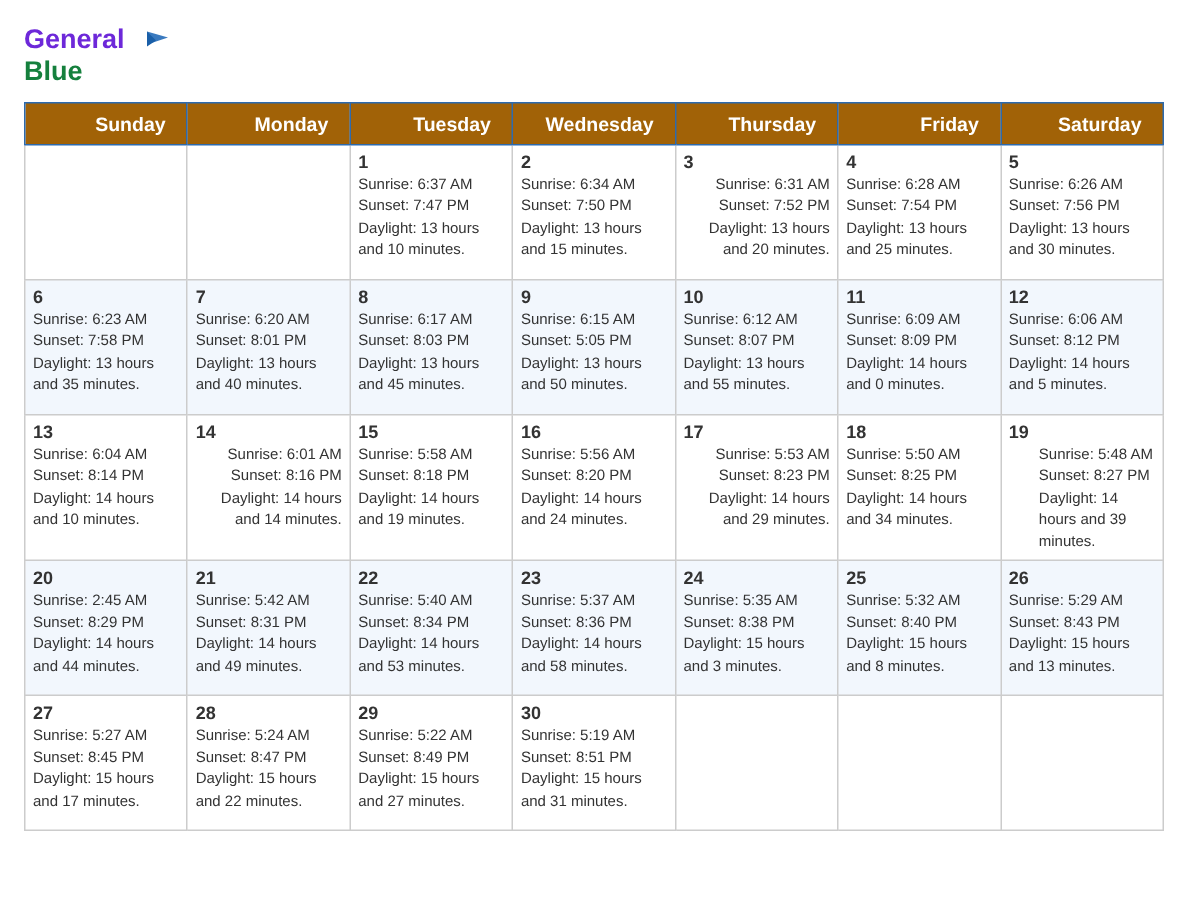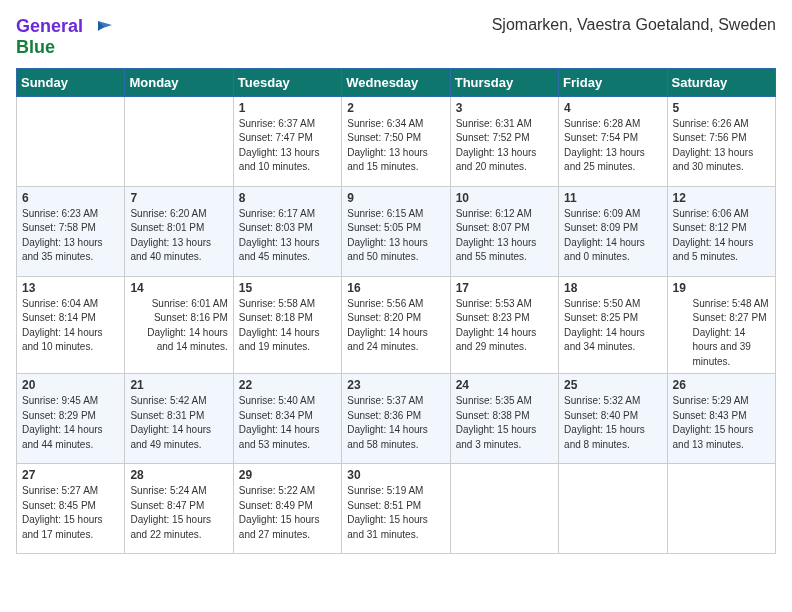--- a/index.html
+++ b/index.html
@@ -37,26 +37,26 @@
       font-size: 16px;
       font-weight: normal;
       color: #333;
     }
     .calendar {
       width: 100%;
       border-collapse: collapse;
       border: 1px solid #ccc;
     }
     .calendar th {
-      background-color: #0f766e;
+      background-color: #a16207;
       color: #fff;
       font-size: 13px;
       font-weight: bold;
-      padding: 6px 4px;
-      text-align: left;
+      padding: 6px 14px;
+      text-align: right;
       border: 1px solid #2d6aad;
     }
     .calendar td {
       width: calc(100% / 7);
       vertical-align: top;
       border: 1px solid #ccc;
       padding: 4px 5px;
       font-size: 10.5px;
       color: #333;
       min-height: 80px;
@@ -90,21 +90,20 @@
         <span style="font-size:18px;font-weight:bold;color:#6d28d9;">General</span>
         <svg class="logo-icon" viewBox="0 0 22 22" style="display:inline-block;vertical-align:middle;margin-left:2px;">
           <polygon points="8,4 22,8 10,12" fill="#3a7abf"></polygon>
           <polygon points="8,4 14,10 8,14" fill="#1a5fa8"></polygon>
         </svg>
       </div>
       <div style="font-size:18px;font-weight:bold;color:#15803d;margin-top:-2px;">Blue</div>
     </div>
   </div>
   <div class="title-block">
-    <h2>Sjomarken, Vaestra Goetaland, Sweden</h2>
   </div>
 </div>
 
 <table class="calendar">
   <thead>
     <tr>
     <th>Sunday</th>
         <th>Monday</th>
         <th>Tuesday</th>
         <th>Wednesday</th>
@@ -124,21 +123,21 @@
 Daylight: 13 hours and 10 minutes.</div>
         </td>
         <td>
           <span class="day-num">2</span>
           <div class="day-info" style="white-space: pre-line;">Sunrise: 6:34 AM
 Sunset: 7:50 PM
 Daylight: 13 hours and 15 minutes.</div>
         </td>
         <td>
           <span class="day-num">3</span>
-          <div class="day-info" style="white-space: pre-line;">Sunrise: 6:31 AM
+          <div class="day-info" style="white-space: pre-line; text-align: right;">Sunrise: 6:31 AM
 Sunset: 7:52 PM
 Daylight: 13 hours and 20 minutes.</div>
         </td>
         <td>
           <span class="day-num">4</span>
           <div class="day-info" style="white-space: pre-line;">Sunrise: 6:28 AM
 Sunset: 7:54 PM
 Daylight: 13 hours and 25 minutes.</div>
         </td>
         <td>
@@ -212,41 +211,41 @@
 Daylight: 14 hours and 19 minutes.</div>
         </td>
         <td>
           <span class="day-num">16</span>
           <div class="day-info" style="white-space: pre-line;">Sunrise: 5:56 AM
 Sunset: 8:20 PM
 Daylight: 14 hours and 24 minutes.</div>
         </td>
         <td>
           <span class="day-num">17</span>
-          <div class="day-info" style="white-space: pre-line;">Sunrise: 5:53 AM
+          <div class="day-info" style="white-space: pre-line; text-align: right;">Sunrise: 5:53 AM
 Sunset: 8:23 PM
 Daylight: 14 hours and 29 minutes.</div>
         </td>
         <td>
           <span class="day-num">18</span>
           <div class="day-info" style="white-space: pre-line;">Sunrise: 5:50 AM
 Sunset: 8:25 PM
 Daylight: 14 hours and 34 minutes.</div>
         </td>
         <td>
           <span class="day-num">19</span>
           <div class="day-info" style="white-space: pre-line; margin-left: 20px;">Sunrise: 5:48 AM
 Sunset: 8:27 PM
 Daylight: 14 hours and 39 minutes.</div>
         </td>
       </tr>
       <tr>
         <td>
           <span class="day-num">20</span>
-          <div class="day-info" style="white-space: pre-line;">Sunrise: 9:45 AM
+          <div class="day-info" style="white-space: pre-line;">Sunrise: 2:45 AM
 Sunset: 8:29 PM
 Daylight: 14 hours and 44 minutes.</div>
         </td>
         <td>
           <span class="day-num">21</span>
           <div class="day-info" style="white-space: pre-line;">Sunrise: 5:42 AM
 Sunset: 8:31 PM
 Daylight: 14 hours and 49 minutes.</div>
         </td>
         <td>

